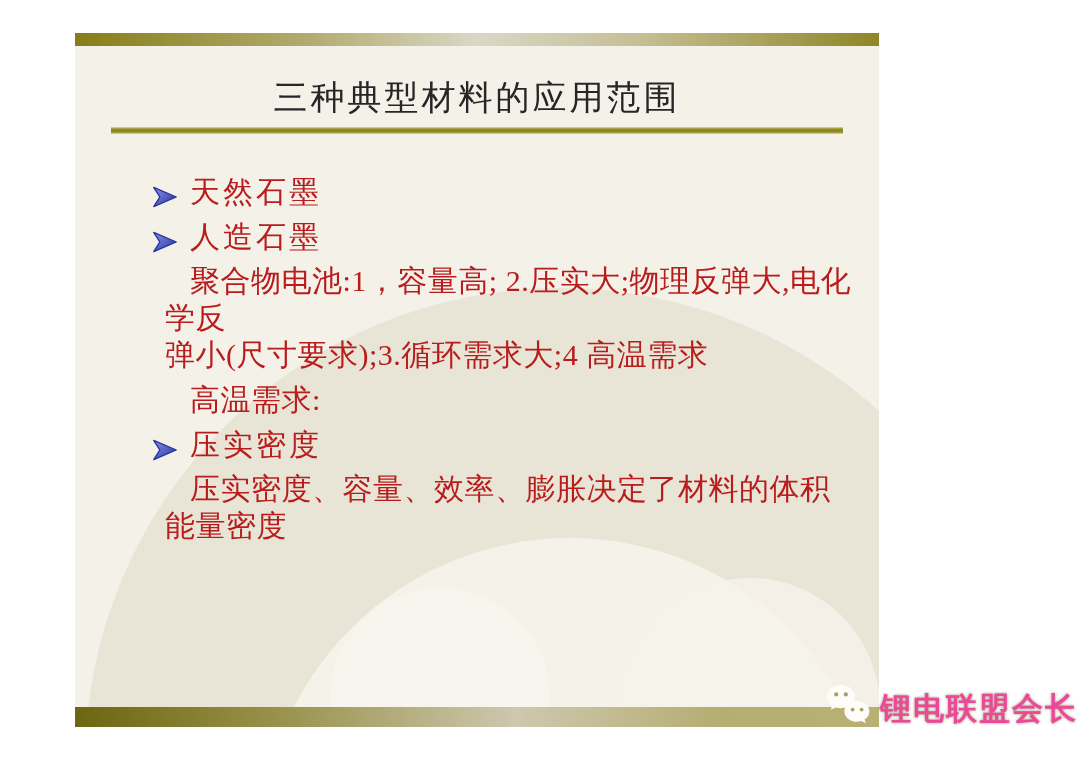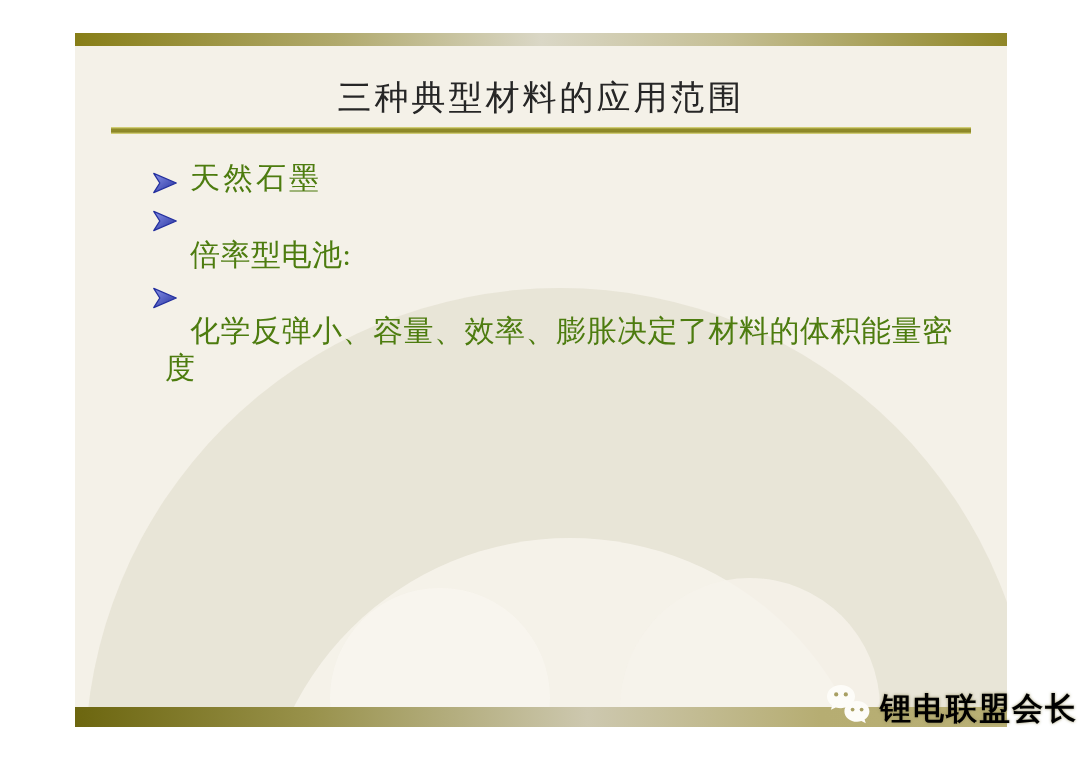--- a/index.html
+++ b/index.html
@@ -1,21 +1,21 @@
 <!DOCTYPE html>
 <html style="--slide-bg: #f4f1e8;"><head>
 <meta charset="utf-8">
 <style>
   html,body{margin:0;padding:0;background:#ffffff;}
   body{width:1080px;height:763px;position:relative;overflow:hidden;
        font-family:"Liberation Serif","DejaVu Serif",serif;}
   .stage{position:absolute;inset:0;background:#ffffff;}
 
   
-  .slide{position:absolute;left:75px;top:33px;width:932px;height:694px;
+  .slide{position:absolute;left:75px;top:33px;width:804px;height:694px;
          background:var(--slide-bg,#f4f1e8);overflow:hidden;}
 
   .bar{position:absolute;left:0;width:100%;}
   .bar.top{top:0;height:13px;
     background:linear-gradient(90deg,#877e17 0%,#b0a96c 28%,#dad7c6 50%,#c5bf95 70%,#8f8627 100%);}
   .bar.bottom{bottom:0;height:20px;
     background:linear-gradient(90deg,#6c660f 0%,#98914a 25%,#cdc8af 55%,#b6ad72 80%,#b9b075 100%);}
 
   
   .fan{position:absolute;inset:0;pointer-events:none;}
@@ -25,33 +25,33 @@
   .d3{left:255px;top:555px;width:220px;height:220px;background:rgba(248,245,238,0.9);}
   .d4{left:545px;top:545px;width:260px;height:260px;background:rgba(246,243,235,0.8);}
 
   
   .title{position:absolute;left:0;top:42px;width:100%;text-align:center;
          font-size:34px;letter-spacing:3px;color:#262626;font-weight:500;}
   .divider{position:absolute;left:36px;right:36px;top:94px;height:7px;
            background:linear-gradient(#e4e18b 0%,#918c2a 30%,#8b8626 70%,#e4e18b 100%);}
 
   
-  .content{position:absolute;left:77px;top:122px;right:26px;
-           font-size:30px;line-height:37px;color:#4d7c0f;}
+  .content{position:absolute;left:77px;top:136px;right:26px;
+           font-size:30px;line-height:37px;color:#b91c1c;}
   .row{display:flex;align-items:center;margin:4px 0 7px 0;}
   .arrow{width:26px;height:24px;flex:0 0 26px;margin-right:12px;display:inline-block;}
   .blabel{letter-spacing:3px;}
   .para{margin:0 0 8px 13px;letter-spacing:0.5px;}
   .pline.first{text-indent:25px;}
 
   
   .watermark{position:absolute;left:820px;top:680px;height:58px;display:flex;
              align-items:center;z-index:5;}
   .wm-icon{width:56px;height:56px;flex:0 0 56px;margin-right:4px;}
-  .wm-text{font-size:31px;letter-spacing:2px;color:#000000;font-weight:bold;
+  .wm-text{font-size:31px;letter-spacing:2px;color:#ec4899;font-weight:bold;
            font-family:Liberation Serif, serif;
            text-shadow:0 0 3px rgba(140,133,85,0.9);white-space:nowrap;}
 </style>
 </head>
 <body>
 
 <div class="stage">
   <div class="slide">
     <div class="fan">
       <div class="disc d1"></div>
@@ -80,39 +80,45 @@
         <div class="row">
           <span class="arrow"><svg viewBox="0 0 30 26" width="26" height="24">
               <defs>
                 <linearGradient id="ag" x1="0" y1="0" x2="1" y2="1">
                   <stop offset="0" stop-color="#8a94e8"></stop>
                   <stop offset="1" stop-color="#232f9e"></stop>
                 </linearGradient>
               </defs>
               <polygon points="2,2 28,13 2,24 9,13" fill="url(#ag)" stroke="#232f9e" stroke-width="1.5" stroke-linejoin="round"></polygon>
             </svg></span>
+          <span class="blabel">人造石墨</span>
+        </div>
+        <div class="para">
+          <div class="pline first">聚合物电池:1，容量高; 2.压实大;物理反弹大,电化学反</div>
+          <div class="pline">弹小(尺寸要求);3.循环需求大;4 高温需求</div>
         </div>
         <div class="para">
         </div>
         <div class="para">
-          <div class="pline first">倍率型电池:</div>
+          <div class="pline first">高温需求:</div>
         </div>
         <div class="row">
           <span class="arrow"><svg viewBox="0 0 30 26" width="26" height="24">
               <defs>
                 <linearGradient id="ag" x1="0" y1="0" x2="1" y2="1">
                   <stop offset="0" stop-color="#8a94e8"></stop>
                   <stop offset="1" stop-color="#232f9e"></stop>
                 </linearGradient>
               </defs>
               <polygon points="2,2 28,13 2,24 9,13" fill="url(#ag)" stroke="#232f9e" stroke-width="1.5" stroke-linejoin="round"></polygon>
             </svg></span>
+          <span class="blabel">压实密度</span>
         </div>
         <div class="para">
-          <div class="pline first">化学反弹小、容量、效率、膨胀决定了材料的体积能量密度</div>
+          <div class="pline first">压实密度、容量、效率、膨胀决定了材料的体积能量密度</div>
         </div>
       </div>
     <div class="bar bottom"></div>
   </div>
 
   <div class="watermark">
     <span class="wm-icon">
       <svg viewBox="0 0 56 56" width="56" height="56">
         <g fill="#fdfcf8">
           <path d="M21 4c-8 0-14 5.2-14 11.6 0 3.7 2 6.9 5.2 9l-1.3 4.2 4.8-2.4c1.7.5 3.5.8 5.3.8 8 0 14-5.2 14-11.6S29 4 21 4z"></path>

